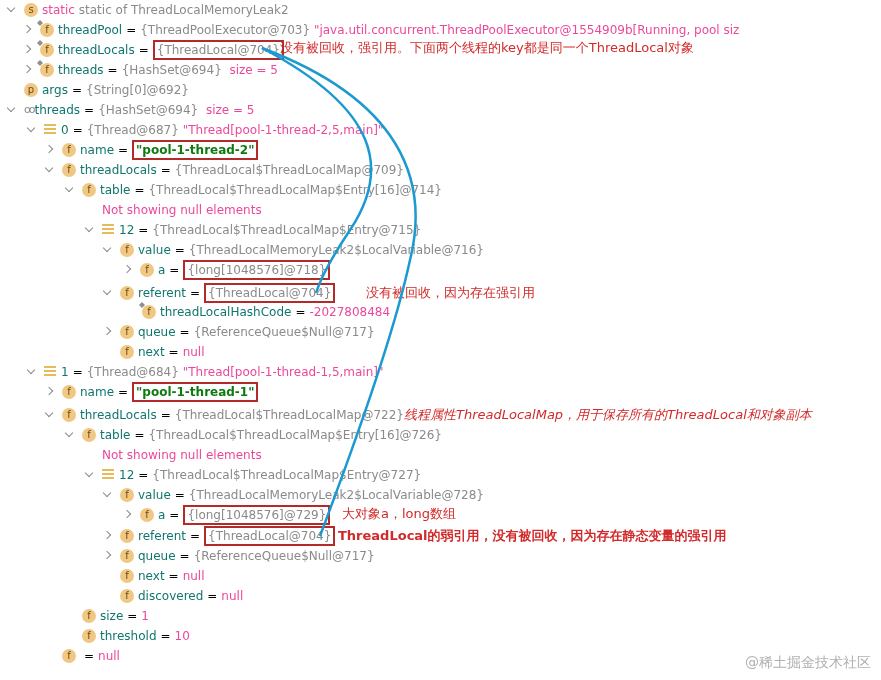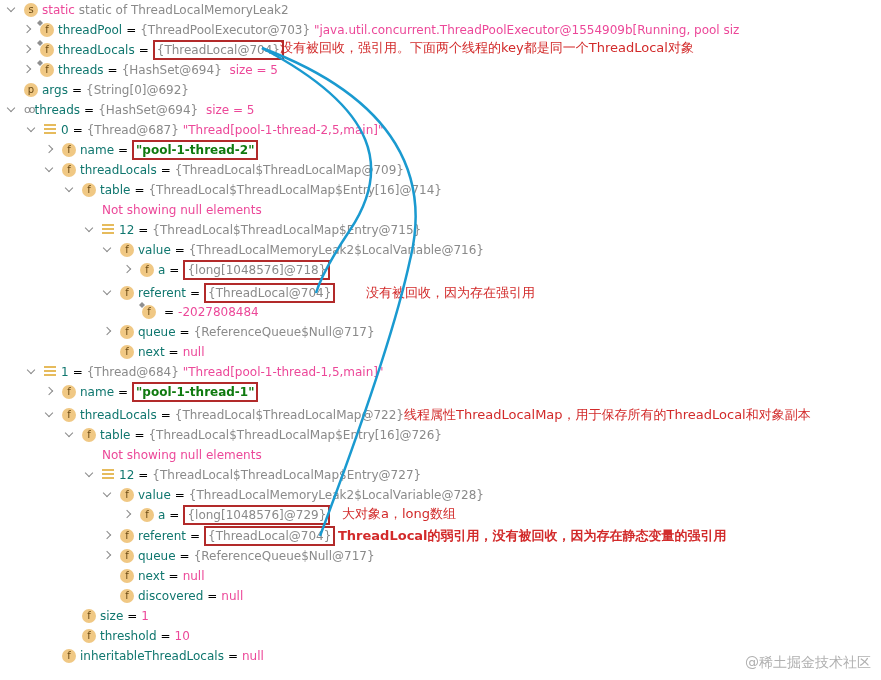--- a/index.html
+++ b/index.html
@@ -130,20 +130,21 @@
 <div class="row" style="left:102px;top:283px;">
   <span class="arrow d"></span>
   <span class="ic">f</span>
   <span class="nm">referent</span>
     <span class="eq">=</span>
   <span class="ref box">{ThreadLocal@704}</span>
 </div>
 <div class="note" style="left:338px;top:283px;margin-left:28px;">没有被回收，因为存在强引用</div>
 <div class="row" style="left:142px;top:302px;">
   <span class="ic static">f</span>
+  <span class="nm">threadLocalHashCode</span>
     <span class="eq">=</span>
   <span class="txt">-2027808484</span>
 </div>
 <div class="row" style="left:102px;top:322px;">
   <span class="arrow r"></span>
   <span class="ic">f</span>
   <span class="nm">queue</span>
     <span class="eq">=</span>
   <span class="ref">{ReferenceQueue$Null@717}</span>
 </div>
@@ -168,21 +169,21 @@
     <span class="eq">=</span>
   <span class="str box">"pool-1-thread-1"</span>
 </div>
 <div class="row" style="left:44px;top:405px;">
   <span class="arrow d"></span>
   <span class="ic">f</span>
   <span class="nm">threadLocals</span>
     <span class="eq">=</span>
   <span class="ref">{ThreadLocal$ThreadLocalMap@722}</span>
 </div>
-<div class="note" style="left:404px;top:405px;">线程属性ThreadLocalMap，用于保存所有的ThreadLocal和对象副本</div>
+<div class="note" style="left:404px;top:405px;font-style:italic;">线程属性ThreadLocalMap，用于保存所有的ThreadLocal和对象副本</div>
 <div class="row" style="left:64px;top:425px;">
   <span class="arrow d"></span>
   <span class="ic">f</span>
   <span class="nm">table</span>
     <span class="eq">=</span>
   <span class="ref">{ThreadLocal$ThreadLocalMap$Entry[16]@726}</span>
 </div>
 <div class="row" style="left:102px;top:445px;">
   <span class="txt">Not showing null elements</span>
 </div>
@@ -247,21 +248,20 @@
 <div class="row" style="left:64px;top:626px;">
   <span class="arrow n"></span>
   <span class="ic">f</span>
   <span class="nm">threshold</span>
     <span class="eq">=</span>
   <span class="txt">10</span>
 </div>
 <div class="row" style="left:44px;top:646px;">
   <span class="arrow n"></span>
   <span class="ic">f</span>
-  <span class="nm">inheritableThreadLocals</span>
     <span class="eq">=</span>
   <span class="txt">null</span>
 </div>
 
 <svg class="lines" width="881" height="680">
   <path d="M262,48 C380,110 390,170 350,230 C330,260 320,280 316,293" stroke="#1a9ad0" stroke-width="2.5" fill="none"></path>
   <path d="M262,48 C400,100 430,180 410,260 C395,330 360,430 320,536" stroke="#1a9ad0" stroke-width="2.5" fill="none"></path>
 </svg>
 
 <div class="wm">@稀土掘金技术社区</div>

